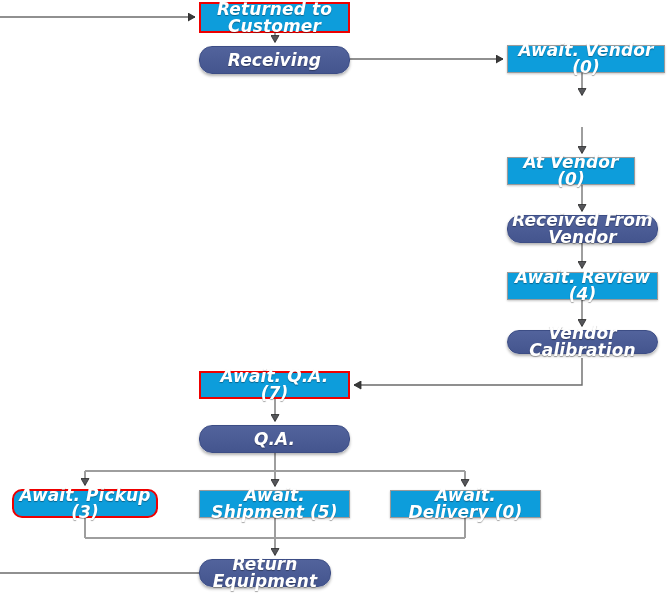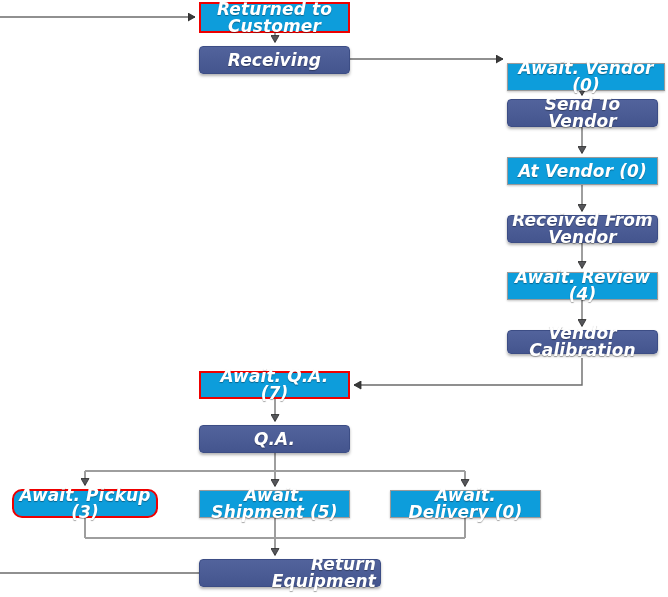--- a/index.html
+++ b/index.html
@@ -48,21 +48,21 @@
   }
   .state.selected {
     border: 2px solid #ee0000;
     box-shadow: none;
   }
   
   .action {
     background: #4a5c96;
     background: linear-gradient(180deg, #52639c 0%, #44558e 100%);
     border: 1px solid #3c4d85;
-    border-radius: 4px;
+    border-radius: 13px;
     box-shadow: 0 2px 3px rgba(0,0,0,0.30);
   }
   .node span {
     display: block;
     padding: 0 4px;
     text-shadow: 0 1px 1px rgba(0,0,0,0.35);
   }
 </style>
 </head>
 <body>
@@ -125,29 +125,26 @@
   <div class="node state selected" style="left:199px; top:2px; width:151px; height:31px;">
     <div>
       <span>Returned to Customer</span>
     </div>
   </div>
 
   <div class="node action" style="left:199px; top:46px; width:151px; height:28px;">
     <span>Receiving</span>
   </div>
 
-  <div class="node state" style="left:507px; top:45px; width:158px; height:28px;margin-top:18px;">
+  <div class="node state" style="left:507px; top:45px; width:158px; height:28px;">
     <span>Await. Vendor (0)</span>
   </div>
 
-  <div class="node action" style="left:507px; top:99px; width:151px; height:28px;">
-    <span>Send To Vendor</span>
-  </div>
 
-  <div class="node state" style="left:507px; top:157px; width:151px; height:28px;">
+  <div class="node state" style="left:507px; top:157px; width:128px; height:28px;">
     <span>At Vendor (0)</span>
   </div>
 
   <div class="node action" style="left:507px; top:215px; width:151px; height:28px;">
     <span>Received From Vendor</span>
   </div>
 
   <div class="node state" style="left:507px; top:272px; width:151px; height:28px;">
     <span>Await. Review (4)</span>
   </div>
@@ -169,17 +166,17 @@
   </div>
 
   <div class="node state" style="left:199px; top:490px; width:151px; height:28px;">
     <span>Await. Shipment (5)</span>
   </div>
 
   <div class="node state" style="left:390px; top:490px; width:151px; height:28px;">
     <span>Await. Delivery (0)</span>
   </div>
 
-  <div class="node action" style="left:199px; top:559px; width:182px; height:28px;text-align:right;">
+  <div class="node action" style="left:199px; top:559px; width:132px; height:28px;">
     <span>Return Equipment</span>
   </div>
 
 </div>
 
 </body></html>

